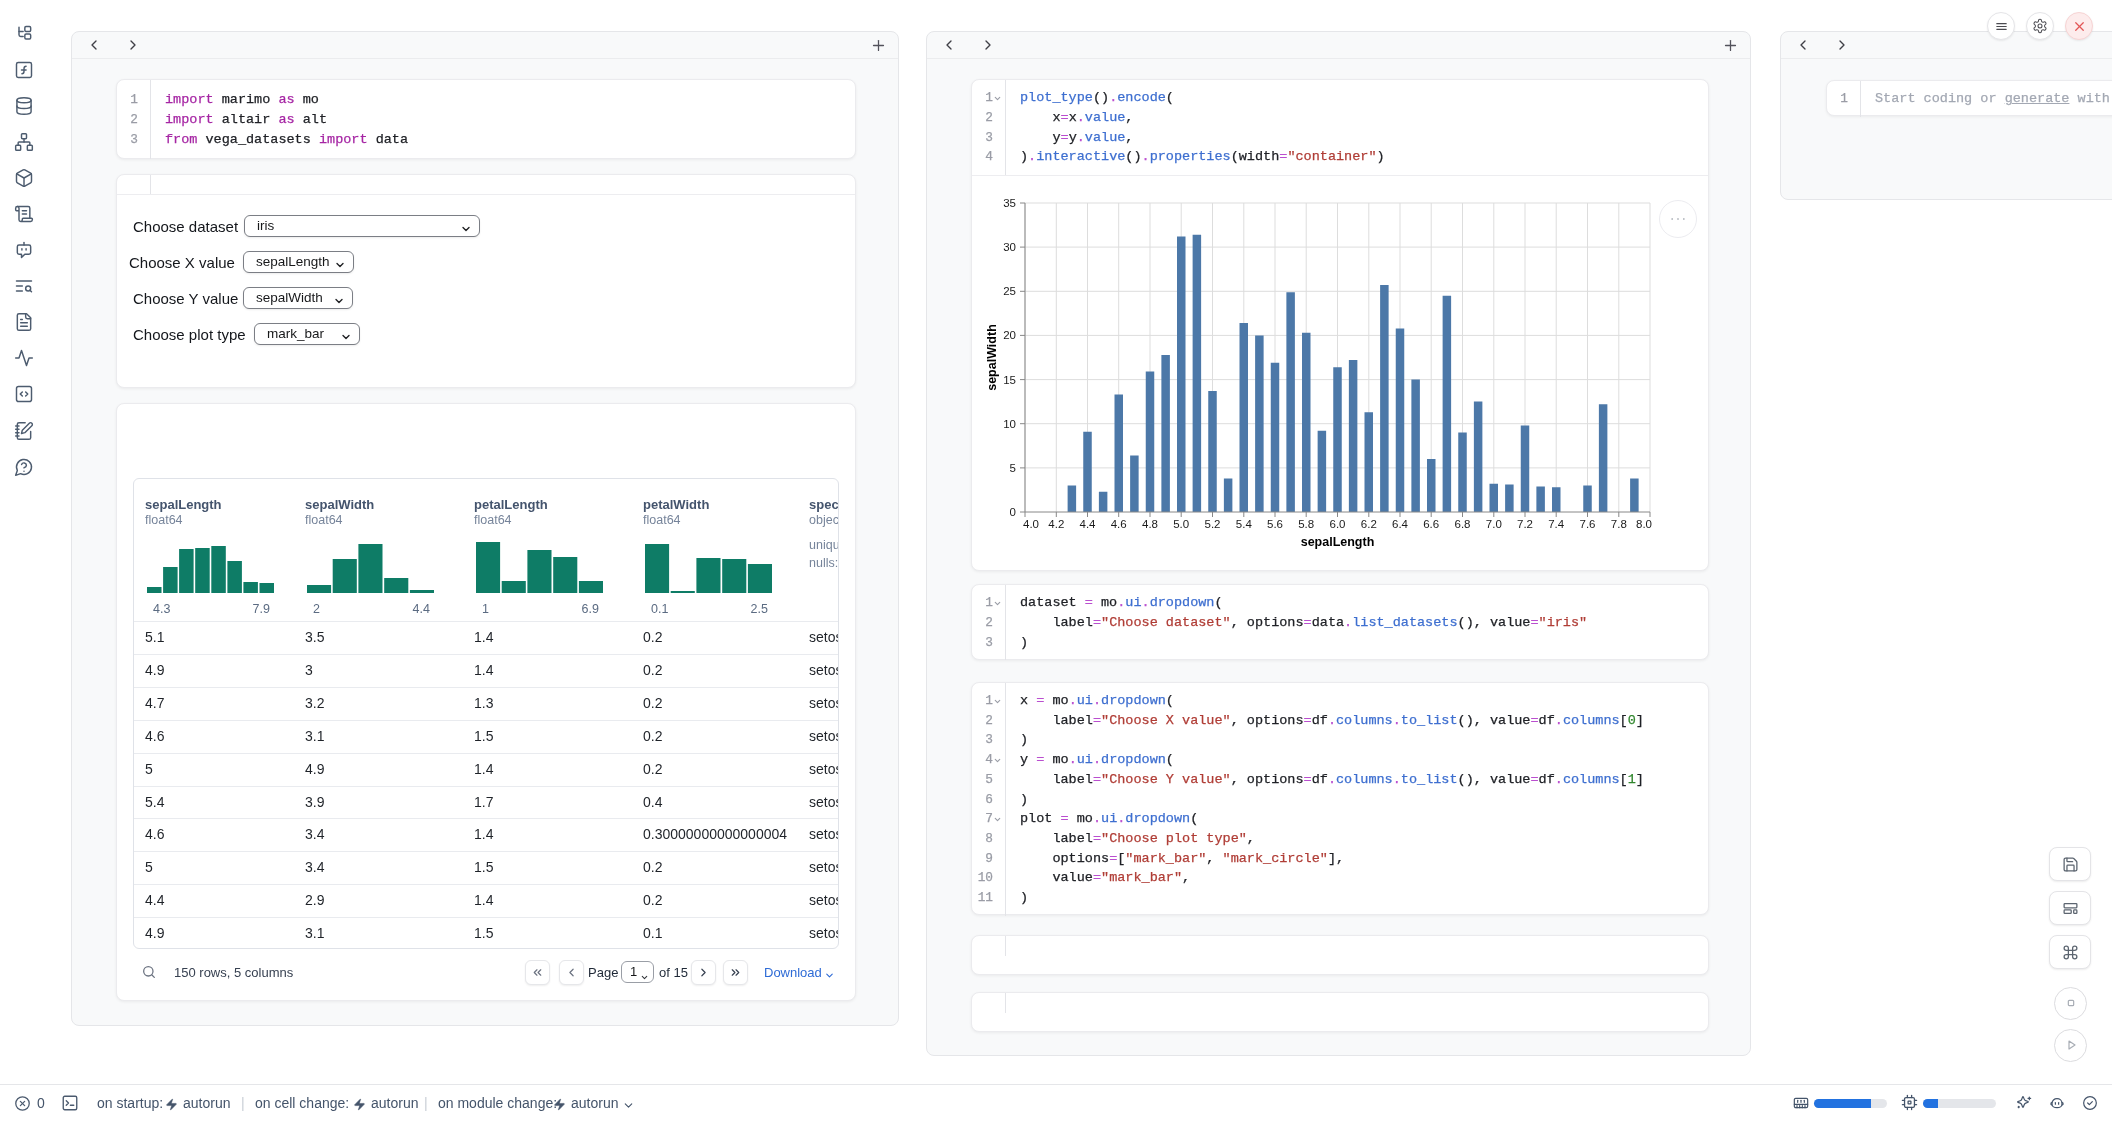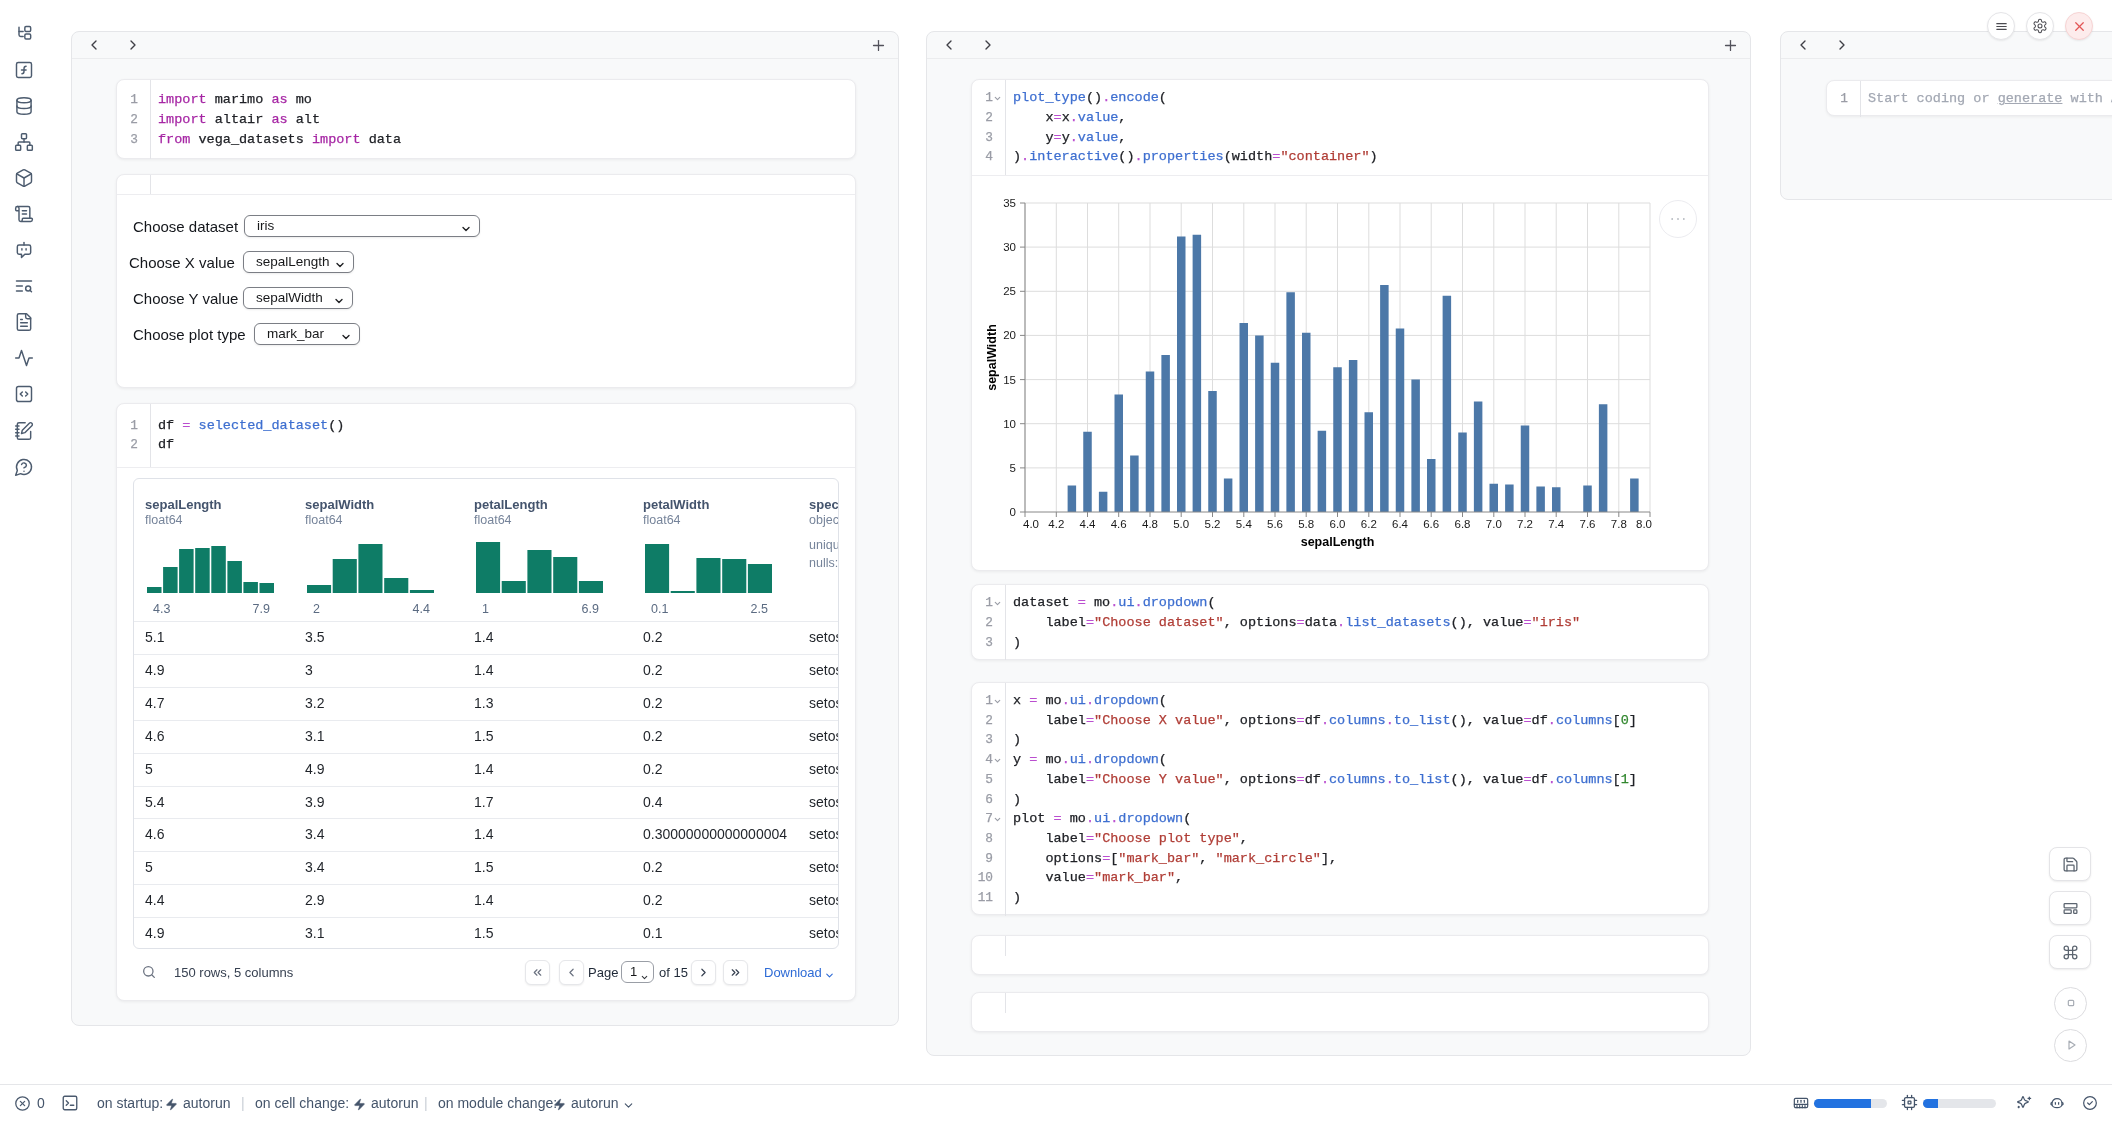--- a/index.html
+++ b/index.html
@@ -6,21 +6,21 @@
 .panel{position:absolute;background:#f8f9fa;border:1px solid #e5e6e9;border-radius:8px}
 .phead{height:27px;border-bottom:1px solid #ebecee;position:relative}
 .card{position:absolute;background:#fff;border:1px solid #ebebee;border-radius:8px;
   box-shadow:0 1px 3px rgba(0,0,0,.06)}
 .codearea{position:relative}
 .gdiv{position:absolute;top:0;bottom:0;width:1px;background:#e3e4e8}
 .crow{height:19.7px;line-height:19.7px;white-space:pre;
   font-family:"Liberation Mono",monospace;font-size:13.5px;color:#202227;-webkit-text-stroke:0.25px}
 .ln{display:inline-block;text-align:right;padding-right:12px;color:#9a9da6;
   font-size:12.8px;position:relative;vertical-align:top}
-.cl{padding-left:8px}
+.cl{padding-left:15px}
 .k{color:#a626a4}.o{color:#bb4fd0}.f{color:#3e6fd0}.s{color:#b03d36}.n{color:#31872e}
 .hicon{position:absolute;top:5px;color:#3f3f46}
 .sideic{position:absolute;left:14px}
 .sel{position:absolute;height:22px;background:#fff;border:1px solid #7b7e85;border-radius:6px;
   box-shadow:0 1px 2px rgba(0,0,0,.08);font-size:13.5px;color:#17181a;line-height:20px}
 .sel>span:first-child{padding-left:12px}
 .wlabel{position:absolute;font-size:15px;color:#14171c}
 .twrap{position:absolute;left:16px;top:74px;width:706px;height:471px;border:1px solid #dfe2e8;
   border-radius:6px;background:#fff;overflow:hidden}
 .th{position:absolute;font-weight:bold;font-size:13px;color:#44546d;line-height:16px;white-space:nowrap}
@@ -177,25 +177,20 @@
           </svg></span></div>
       <div class="sel" style="left:126px;top:92px;width:110px"><span>sepalWidth</span><span style="position:absolute;right:7px;top:4.5px"><svg width="12" height="12" viewBox="0 0 24 24" fill="none" stroke="#1f2023" stroke-width="2.7" stroke-linecap="round" stroke-linejoin="round" style="">
             <path d="m6 9 6 6 6-6"></path>
           </svg></span></div>
       <div class="sel" style="left:137px;top:128px;width:106px"><span>mark_bar</span><span style="position:absolute;right:7px;top:4.5px"><svg width="12" height="12" viewBox="0 0 24 24" fill="none" stroke="#1f2023" stroke-width="2.7" stroke-linecap="round" stroke-linejoin="round" style="">
             <path d="m6 9 6 6 6-6"></path>
           </svg></span></div>
     </div>
   </div>
 <div class="card" style="left:116px;top:403px;width:740px;height:598px">
-    <div class="codearea" style="padding:11.6px 0;border-bottom:1px solid #ededf0">
-      <div class="gdiv" style="left:33px"></div>
-      <div class="crow"><span class="ln" style="width:33px">1</span><span class="cl">df <span class="o">=</span> <span class="f">selected_dataset</span>()</span></div>
-      <div class="crow"><span class="ln" style="width:33px">2</span><span class="cl">df</span></div>
-    </div>
     <div class="twrap">
       <div class="th" style="left:11px;top:18px">sepalLength</div>
       <div class="tt" style="left:11px;top:33px">float64</div>
       <div class="th" style="left:171px;top:18px">sepalWidth</div>
       <div class="tt" style="left:171px;top:33px">float64</div>
       <div class="th" style="left:340px;top:18px">petalLength</div>
       <div class="tt" style="left:340px;top:33px">float64</div>
       <div class="th" style="left:509px;top:18px">petalWidth</div>
       <div class="tt" style="left:509px;top:33px">float64</div>
       <div class="th" style="left:675px;top:18px">species</div>

